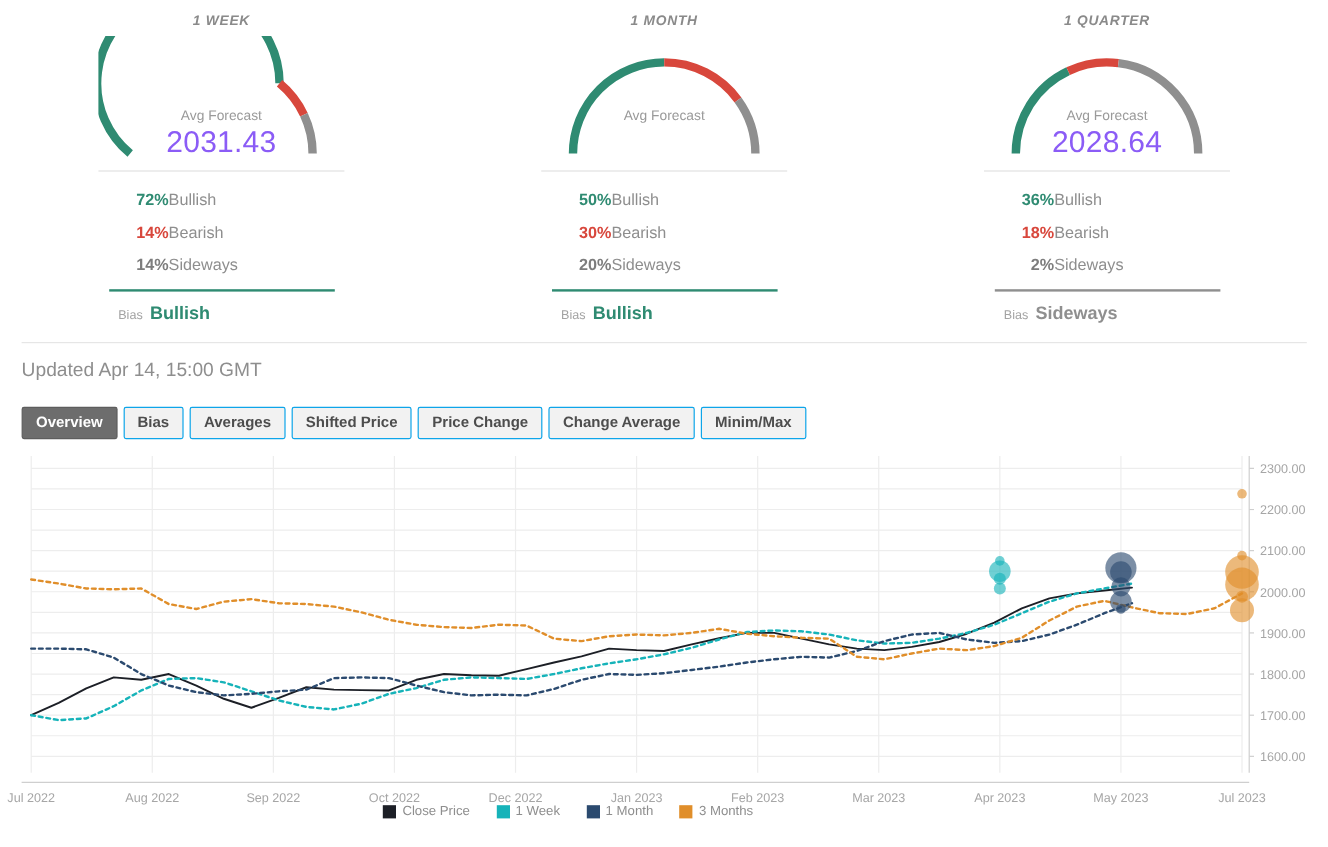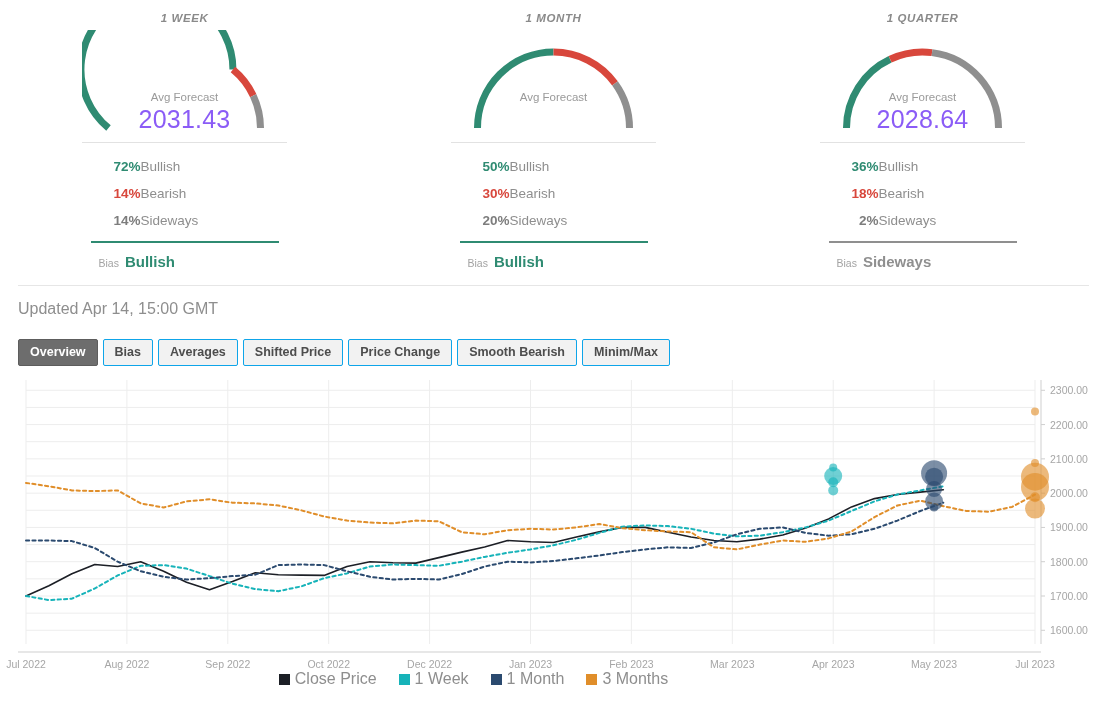--- a/index.html
+++ b/index.html
@@ -65,21 +65,21 @@
   .chart { position:absolute; left:0px; top:372px; width:1107px; height:300px; }
   .chart svg { display:block; }
   .ylab { font-size:10.5px; fill:#a6a6a6; font-family:"Liberation Sans", sans-serif; }
   .xlab { font-size:10.5px; fill:#a6a6a6; font-family:"Liberation Sans", sans-serif; }
   .grid { stroke:#ededed; stroke-width:1; }
   .axisline { stroke:#cfcfcf; stroke-width:1; }
 
   .legend {
     position:absolute; left:0; top:670px; width:947px;
     display:flex; justify-content:center; align-items:center; gap:8px;
-    font-size:16px; color:#8e8e8e;
+    font-size:11px; color:#8e8e8e;
   }
   .legend-item { display:flex; align-items:center; gap:5px; margin:0 7px; }
   .legend-swatch { width:11px; height:11px; display:inline-block; }
 </style>
 </head>
 <body>
 
 <div class="page">
 
   <div class="panels" id="panels">
@@ -188,21 +188,21 @@
 
   <div class="sep"></div>
   <div class="updated">Updated Apr 14, 15:00 GMT</div>
 
   <div class="tabs" id="tabs">
       <div class="tab active">Overview</div>
       <div class="tab">Bias</div>
       <div class="tab">Averages</div>
       <div class="tab">Shifted Price</div>
       <div class="tab">Price Change</div>
-      <div class="tab">Smooth Bearish</div>
+      <div class="tab">Change Average</div>
       <div class="tab">Minim/Max</div>
     </div>
 
   <div class="chart" id="chart">
       <svg width="1107" height="300">
         <line x1="26" y1="258.2857142857143" x2="1035" y2="258.2857142857143" class="grid"></line>
         <line x1="26" y1="224" x2="1035" y2="224" class="grid"></line>
         <line x1="26" y1="189.71428571428572" x2="1035" y2="189.71428571428572" class="grid"></line>
         <line x1="26" y1="155.42857142857144" x2="1035" y2="155.42857142857144" class="grid"></line>
         <line x1="26" y1="121.14285714285714" x2="1035" y2="121.14285714285714" class="grid"></line>

